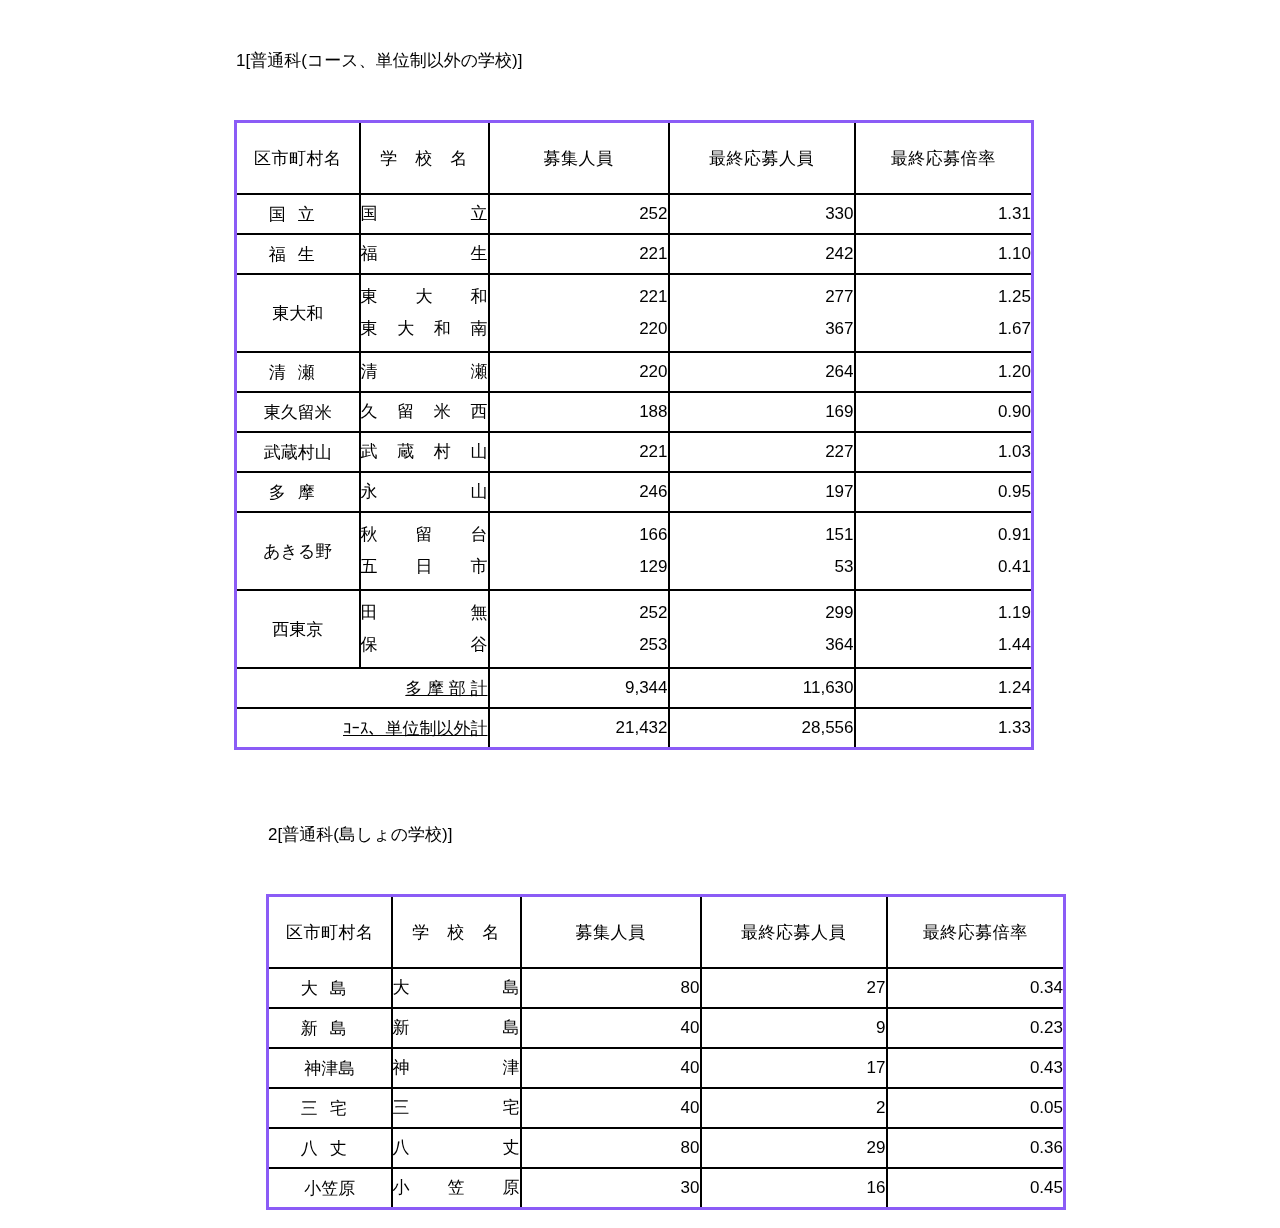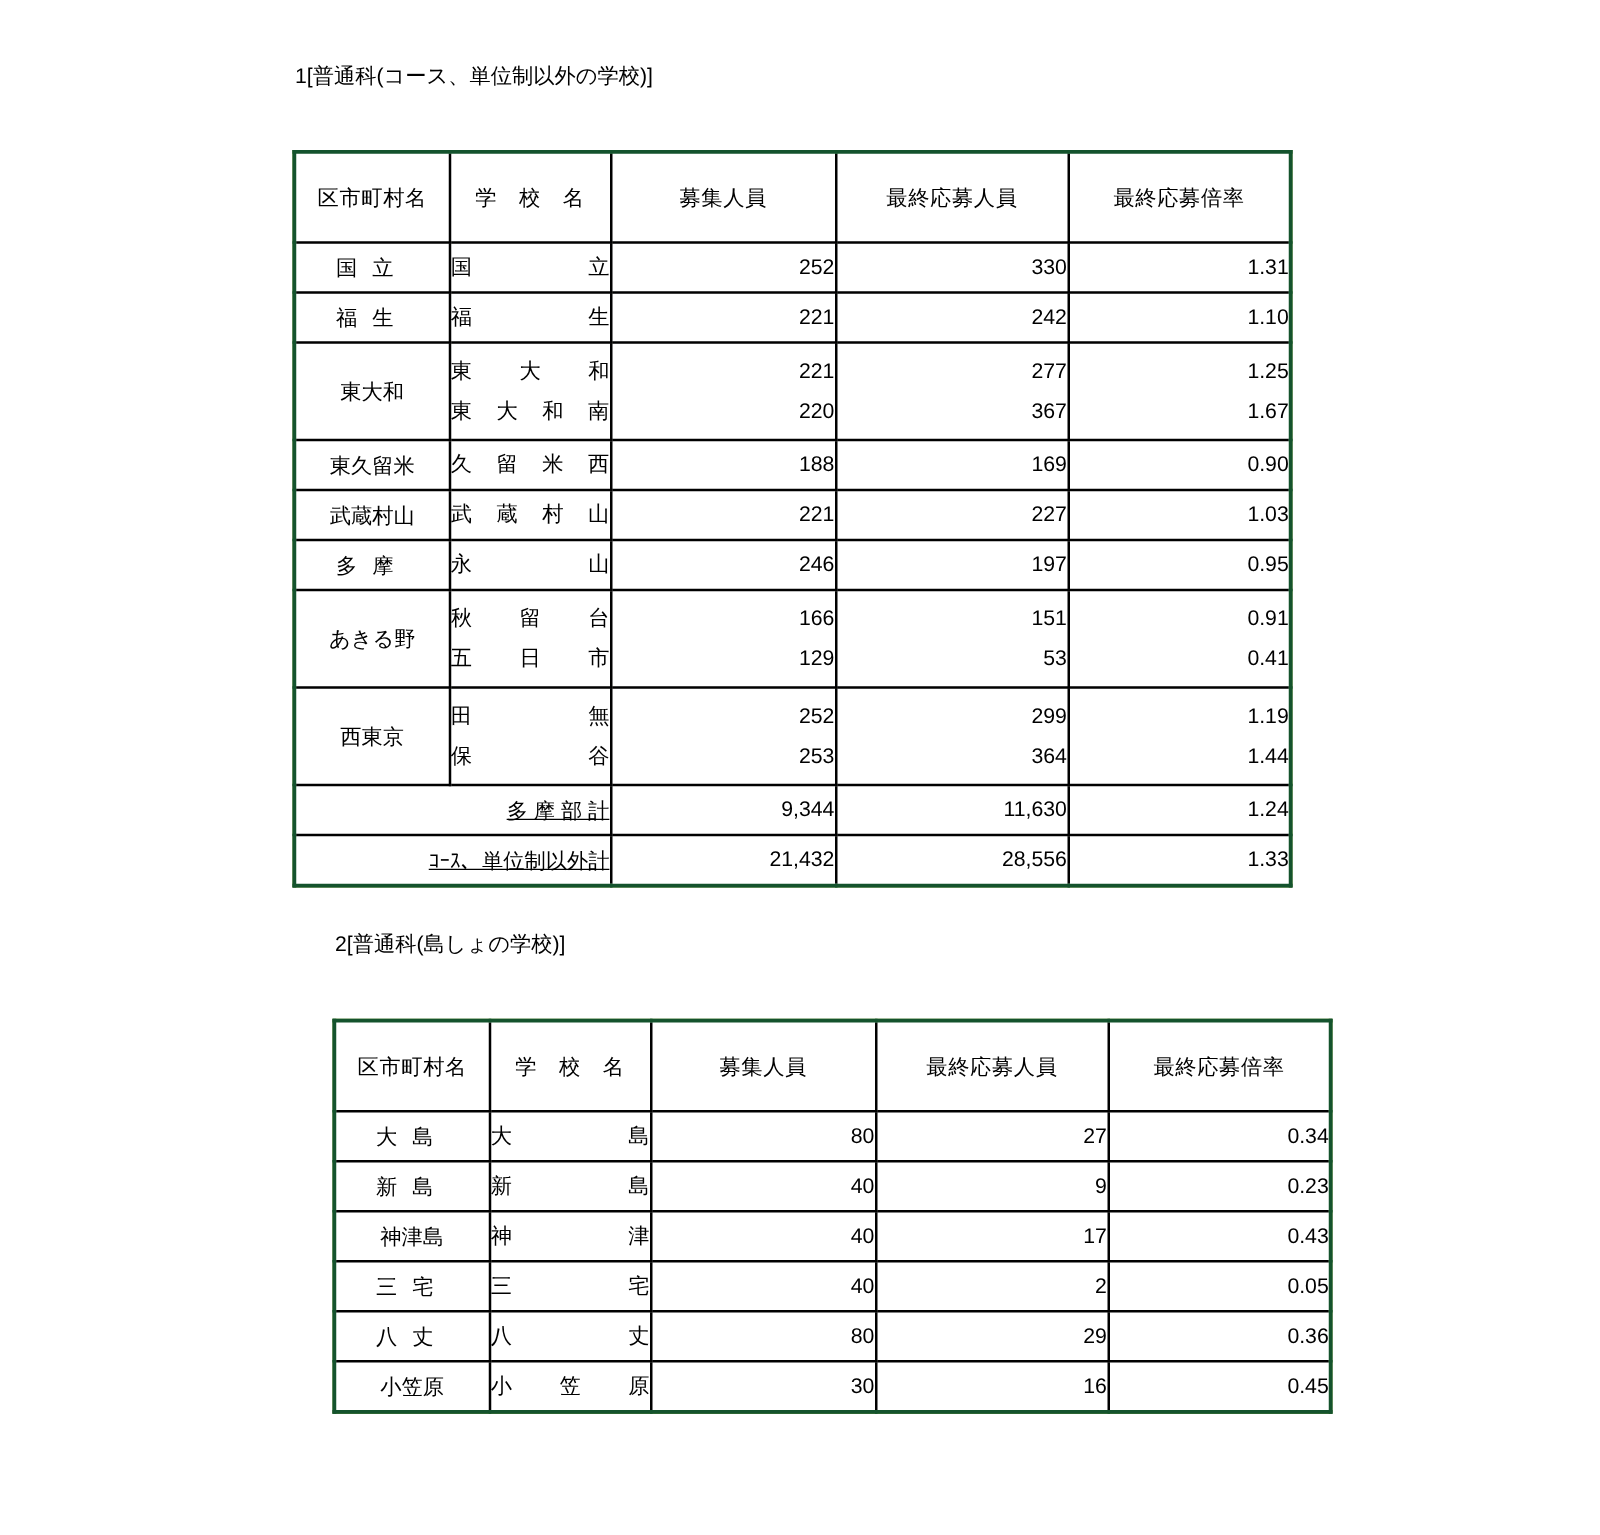--- a/index.html
+++ b/index.html
@@ -17,36 +17,36 @@
   }
   .page {
     position: relative;
     width: 1280px;
     height: 1036px;
     box-sizing: border-box;
     padding: 0;
   }
   .block { position: absolute; left: 234px; }
   #block1 { top: 50px; }
-  #block2 { top: 745px; padding-left: 32px; }
+  #block2 { top: 824px; padding-left: 32px; }
 
   .section-title {
     font-size: 17px;
     line-height: 22px;
     letter-spacing: 0px;
     margin: 0 0 8px 2px;
     white-space: nowrap;
   }
 
   table.datatable {
     border-collapse: collapse;
     table-layout: fixed;
     width: 797px;
-    border: 3px solid #14532d;
-    background: #4d7c0f;
+    border: 3px solid #8b5cf6;
+    background: #8b5cf6;
     margin-top: 48px;
   }
   table.datatable td, table.datatable th {
     border: 2px solid #000;
     padding: 0;
     font-weight: normal;
     font-size: 17px;
     vertical-align: middle;
     background: #fff;
   }
@@ -201,20 +201,38 @@
             <td class="num group">
               <span class="numline">277</span>
               <span class="numline">367</span>
             </td>
             <td class="num group">
               <span class="numline">1.25</span>
               <span class="numline">1.67</span>
             </td>
           </tr>
           <tr>
+            <td class="muni"><span class="sp2">清瀬</span></td>
+            <td class="school">
+              <span class="schoolline">
+                <span>清</span>
+                <span>瀬</span>
+              </span>
+            </td>
+            <td class="num">
+              <span class="numline">220</span>
+            </td>
+            <td class="num">
+              <span class="numline">264</span>
+            </td>
+            <td class="num">
+              <span class="numline">1.20</span>
+            </td>
+          </tr>
+          <tr>
             <td class="muni"><span class="sp0">東久留米</span></td>
             <td class="school">
               <span class="schoolline">
                 <span>久</span>
                 <span> </span>
                 <span>留</span>
                 <span> </span>
                 <span>米</span>
                 <span> </span>
                 <span>西</span>

